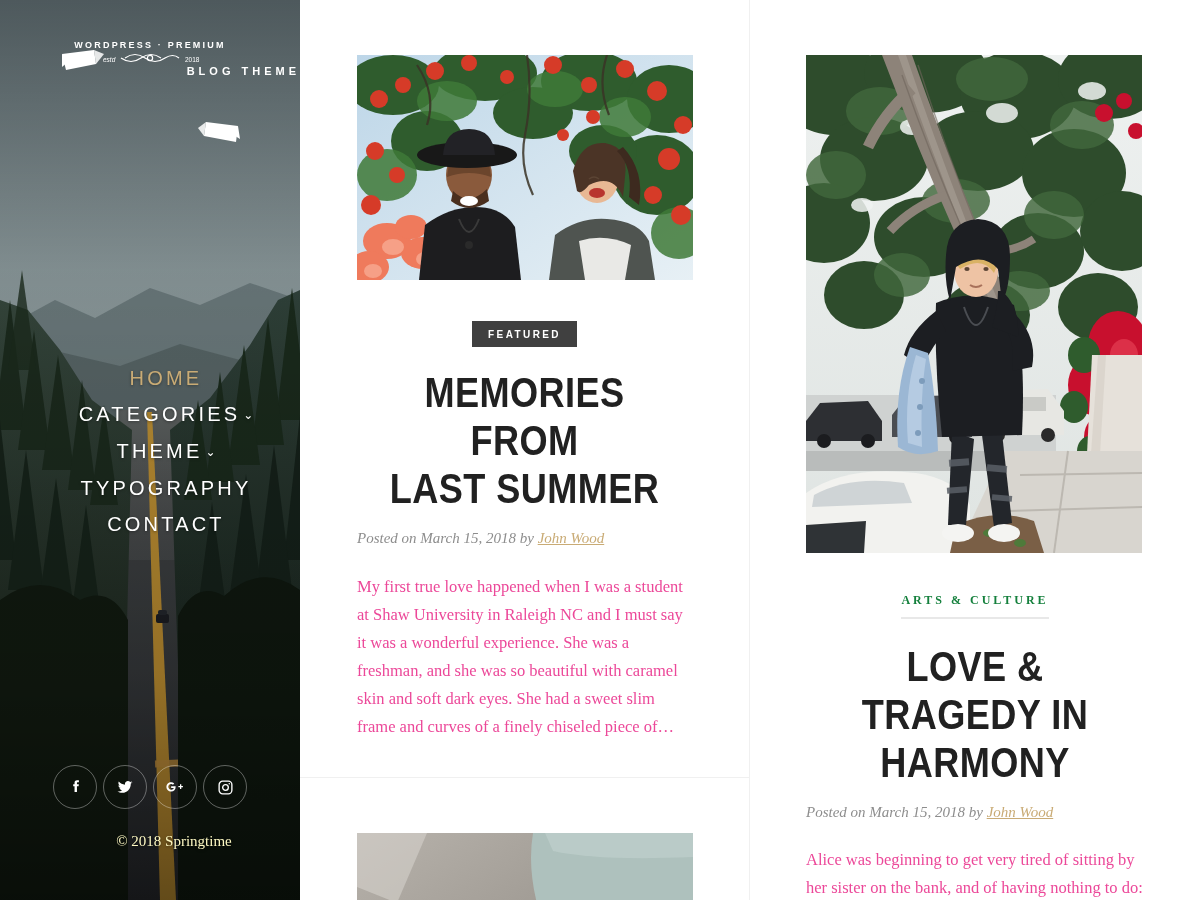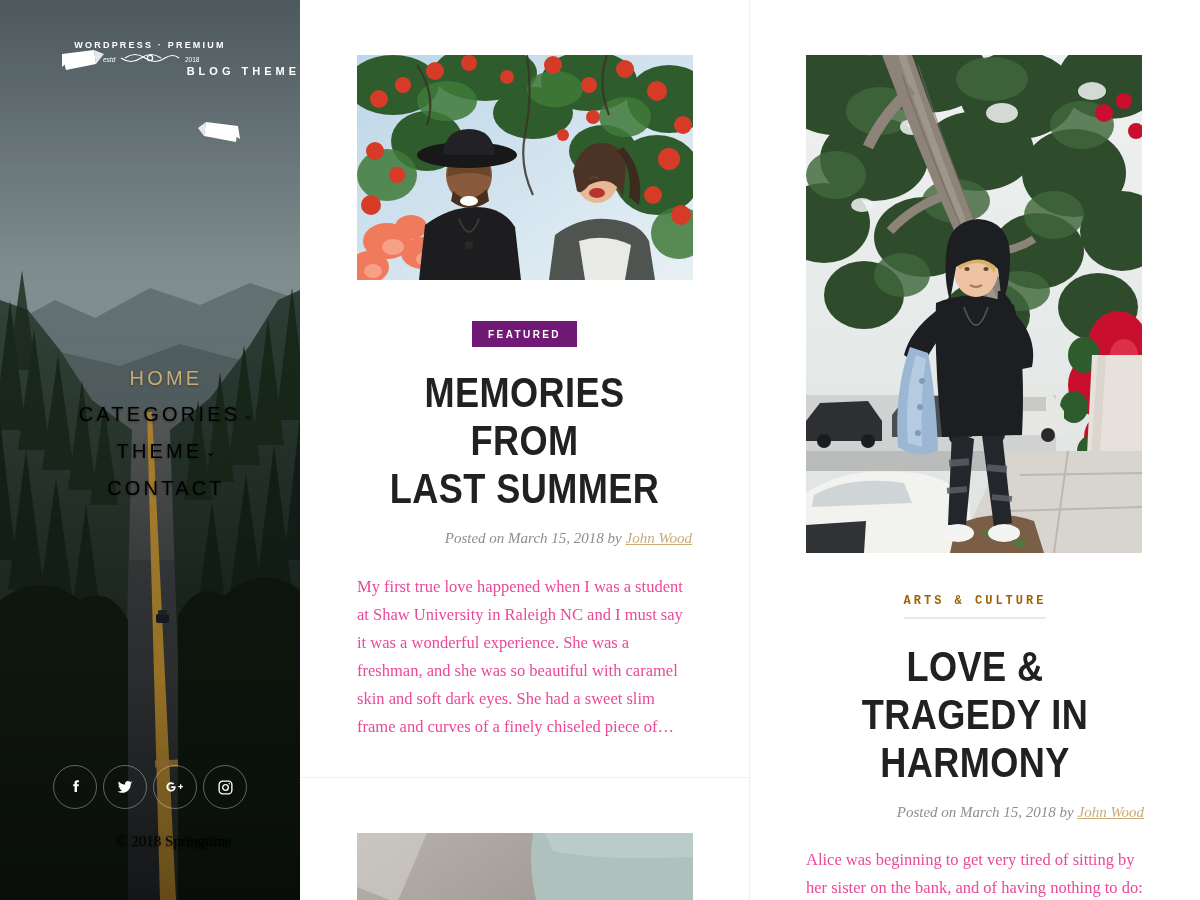--- a/index.html
+++ b/index.html
@@ -39,41 +39,41 @@
   .logo-bottom {
     font-size:11px; letter-spacing:4px; font-weight:700; margin-top:2px;text-align:right;
   }
   .ribbon-l, .ribbon-r { position:absolute; }
   .ribbon-l { left:60px; top:8px; }
   .ribbon-r { right:58px; top:78px; }
 
   
   .nav { position:absolute; top:360px; left:0; width:332px; text-align:center; }
   .nav-item {
-    display:block; color:#000000; font-size:20px; letter-spacing:3.2px;
+    display:block; color:#ffffff; font-size:20px; letter-spacing:3.2px;
     font-weight:400; line-height:36px; text-decoration:none;
     font-family:"Liberation Sans", sans-serif;
     text-shadow:0 1px 3px rgba(0,0,0,.35);
     white-space:nowrap;
   }
   .nav-item.active { color:#c9ab75; }
   .chev { display:inline-block; font-size:12px; margin-left:3px; vertical-align:2px; letter-spacing:0; }
 
   
   .social { position:absolute; top:765px; left:0; width:300px; display:flex; justify-content:center; gap:6px; }
   .soc {
     width:44px; height:44px; border-radius:50%;
     border:1px solid rgba(255,255,255,.35);
     display:flex; align-items:center; justify-content:center;
     color:#fff; text-decoration:none;
   }
   .soc svg { display:block; }
   .copyright {
     position:absolute; top:833px; left:0; width:348px; text-align:center;
-    color:#000000; font-size:15px;
+    color:#fef9c3; font-size:15px;
     font-family:"Liberation Serif", serif;
     text-shadow:0 1px 3px rgba(0,0,0,.5);
   }
 
   
   .content { position:relative; flex:1 1 auto; height:900px; display:flex; background:#fff; }
   .col { position:relative; height:900px; }
   .col-main { width:450px; flex:0 0 450px; border-right:1px solid #f0f0f0; }
   .col-side { width:450px; flex:0 0 450px; }
 
@@ -81,45 +81,45 @@
   .col-side .post { padding:0 56px; }
 
   .post-thumb {
     width:336px; height:225px; overflow:hidden; margin-top:55px;
   }
   .col-side .post-thumb { height:498px; margin-top:55px; }
   .post-thumb svg { display:block; }
 
   .badge-wrap { text-align:center; margin-top:41px; }
   .badge {
-    display:inline-block; background:#701a75; color:#fff;
+    display:inline-block; background:#404040; color:#fff;
     font-size:10px; letter-spacing:2.4px; font-weight:700;
     padding:8px 16px 7px;
     font-family:"Liberation Sans", sans-serif;
   }
 
   .cat-wrap { text-align:center; margin-top:37px; }
   .cat {
-    display:inline-block; color:#a16207; font-size:12px;
+    display:inline-block; color:#15803d; font-size:12px;
     letter-spacing:3px; font-weight:700;
-    font-family:Liberation Mono, monospace;
+    font-family:Liberation Serif, serif;
     padding-bottom:9px; border-bottom:2px solid #e8e8e8;
   }
 
   .post-title {
     margin-top:22px; text-align:center; color:#212121;
     font-family:"Liberation Sans", sans-serif;
     font-weight:700; font-size:42px; line-height:48px;
     letter-spacing:0.5px;
     transform:scaleX(0.86); transform-origin:center;
   }
   .col-side .post-title { margin-top:24px; }
 
   .post-meta {
-    margin-top:17px; text-align:right;
+    margin-top:17px; text-align:left;
     font-family:"Liberation Serif", serif; font-style:italic;
     font-size:15px; color:#8d8d8d;
   }
   .post-meta .author { color:#c9ab75; font-style:italic; }
 
   .post-excerpt {
     margin-top:26px; color:#ec4899;
     font-family:"Liberation Serif", serif;
     font-size:16.5px; line-height:28px;
   }
@@ -254,20 +254,23 @@
         <a class="nav-item active" href="#">
           <span>HOME</span>
         </a>
         <a class="nav-item" href="#">
           <span>CATEGORIES</span><span class="chev">⌄</span>
         </a>
         <a class="nav-item" href="#">
           <span>THEME</span><span class="chev">⌄</span>
         </a>
         <a class="nav-item" href="#">
+          <span>TYPOGRAPHY</span>
+        </a>
+        <a class="nav-item" href="#">
           <span>CONTACT</span>
         </a>
       </nav>
 
       <div class="social">
         <a class="soc" href="#">
           <span>
             <svg width="18" height="18" viewBox="0 0 24 24" fill="#fff" xmlns="http://www.w3.org/2000/svg">
               <path d="M14.6 8.2V6.6c0-.7.2-1.1 1.2-1.1h1.4V2.9h-2.3c-2.6 0-3.5 1.4-3.5 3.5v1.8H9.6v2.7h1.8v7.8h3.2v-7.8h2.2l.3-2.7h-2.5z"></path>
             </svg>

